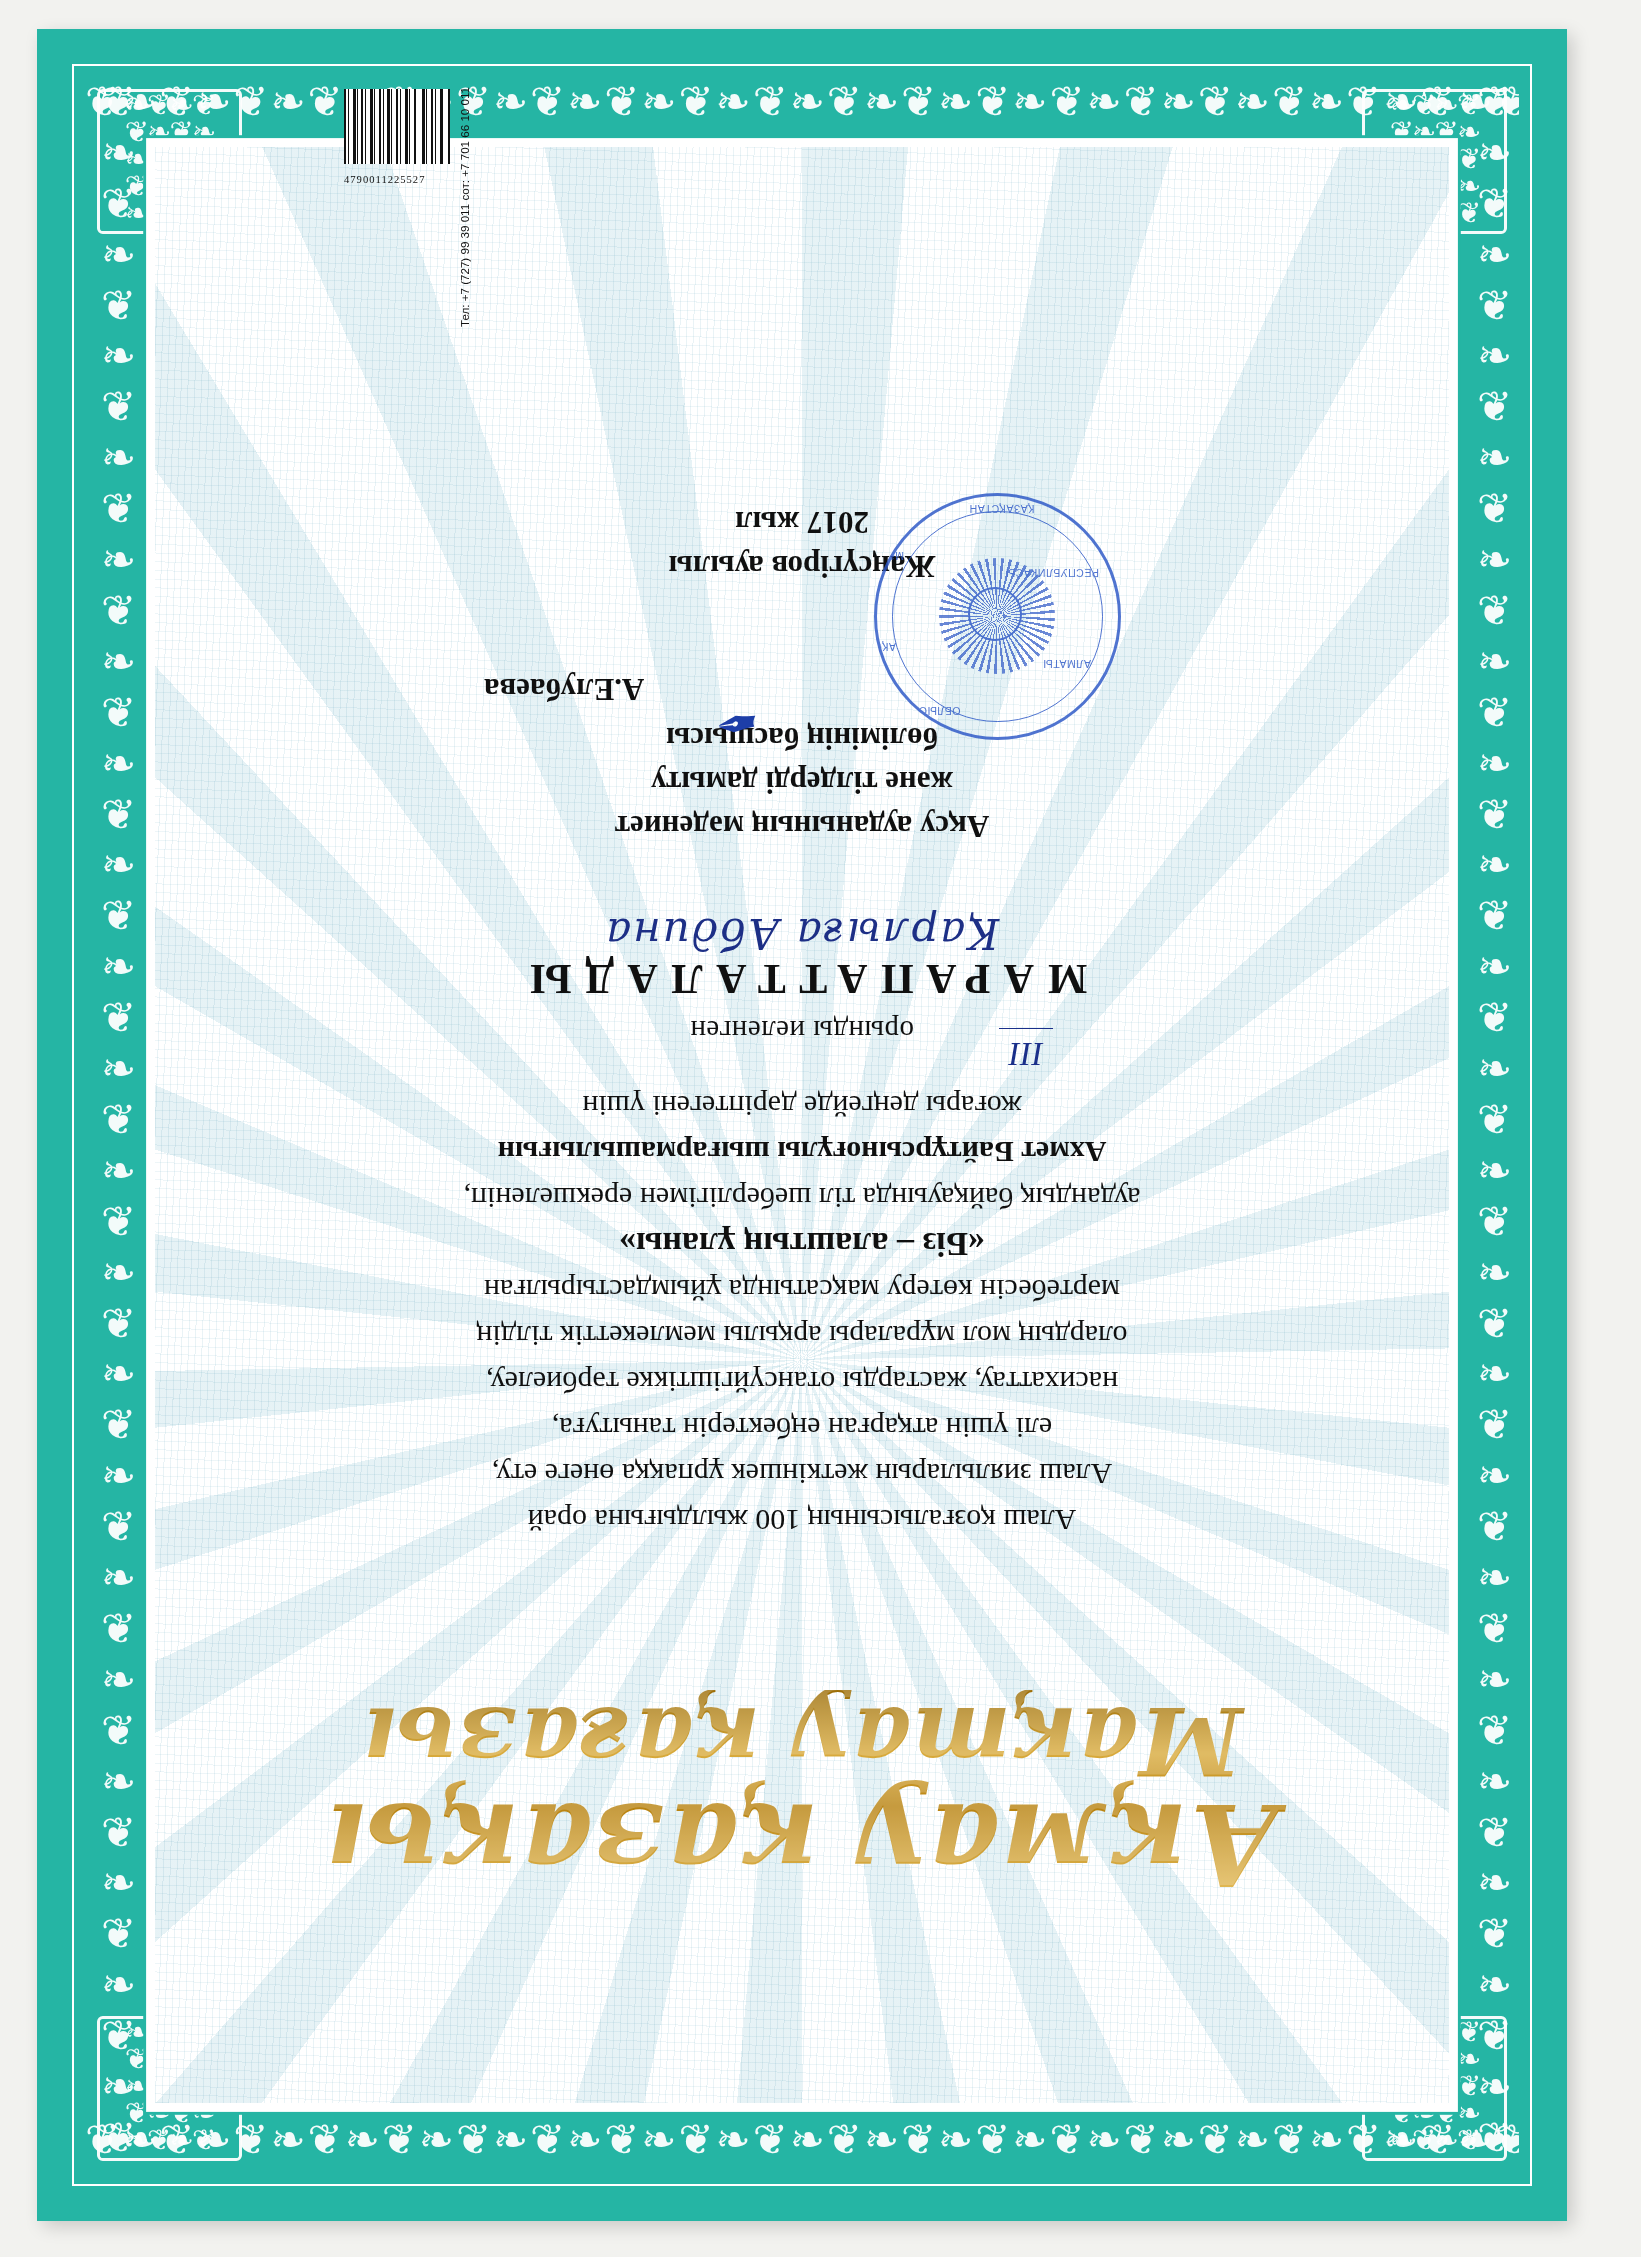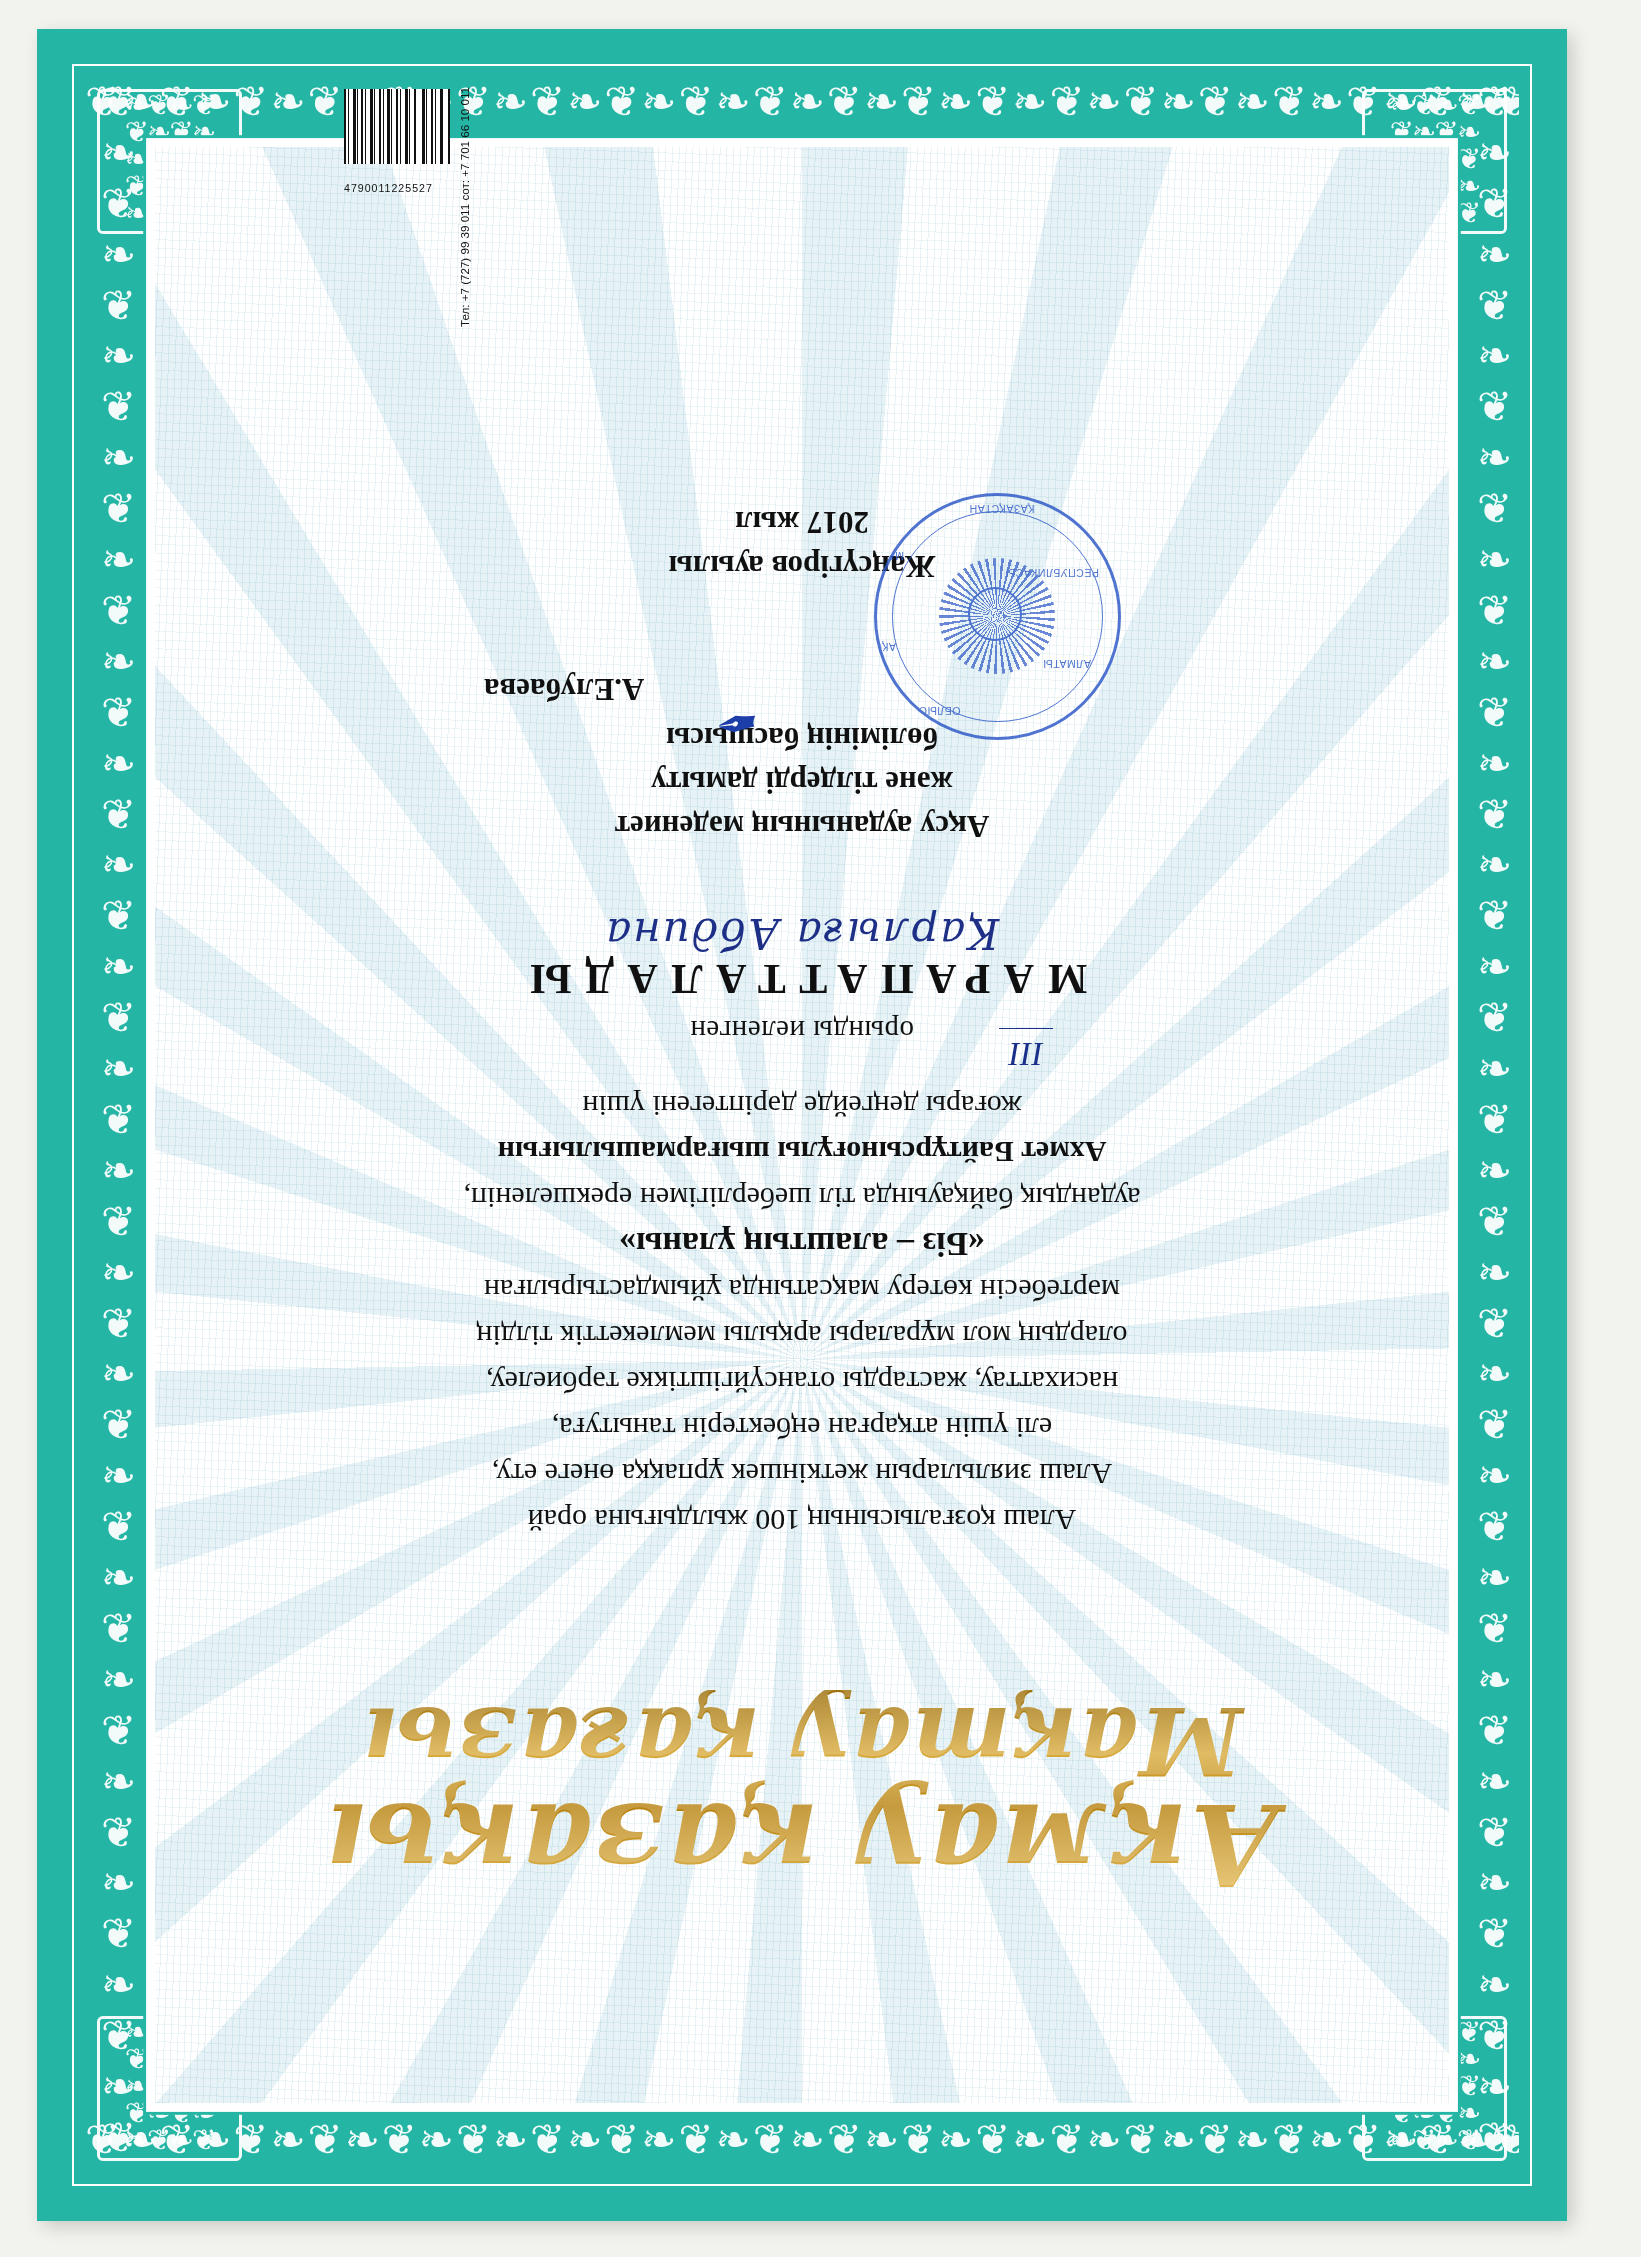--- a/index.html
+++ b/index.html
@@ -312,25 +312,25 @@
   }
   .barcode {
     width: 106px;
     height: 75px;
     background:
       repeating-linear-gradient(90deg,
         #111 0 1.9px, #fff 1.9px 3.9px, #111 3.9px 4.8px, #fff 4.8px 8.7px,
         #111 8.7px 11.6px, #fff 11.6px 12.6px, #111 12.6px 13.5px, #fff 13.5px 17.4px);
   }
   .barcode-num {
-    font-family: Liberation Sans, sans-serif;
+    font-family: Liberation Serif, serif;
     font-size: 10.6px;
     letter-spacing: 1px;
     color: #111;
-    margin-top: 18px;
+    margin-top: 10px;
   }
   .phone-lines {
     position: absolute;
     left: 114px;
     top: -1.9px;
     writing-mode: vertical-rl;
     transform: rotate(180deg);
     font-family: "Liberation Sans", sans-serif;
     font-size: 11.6px;
     line-height: 14.5px;

